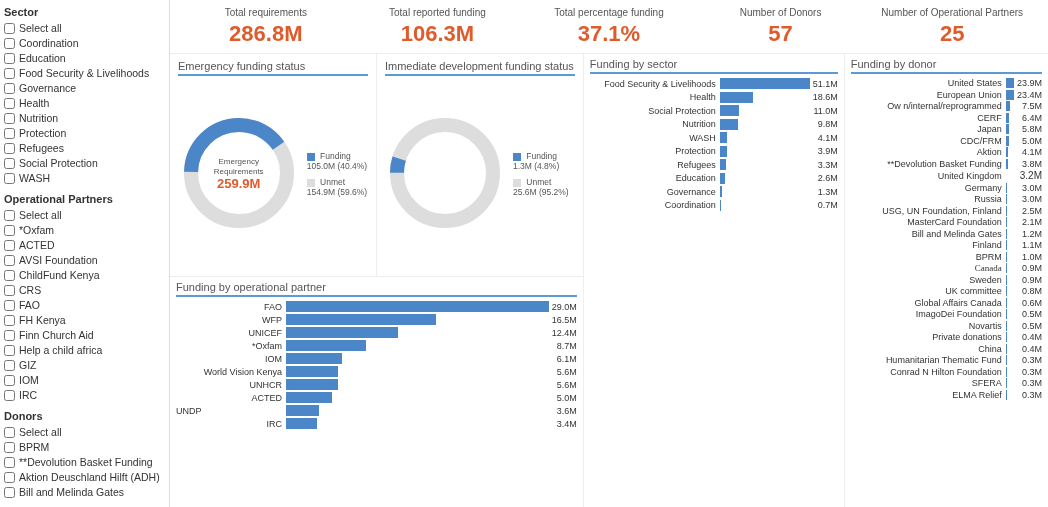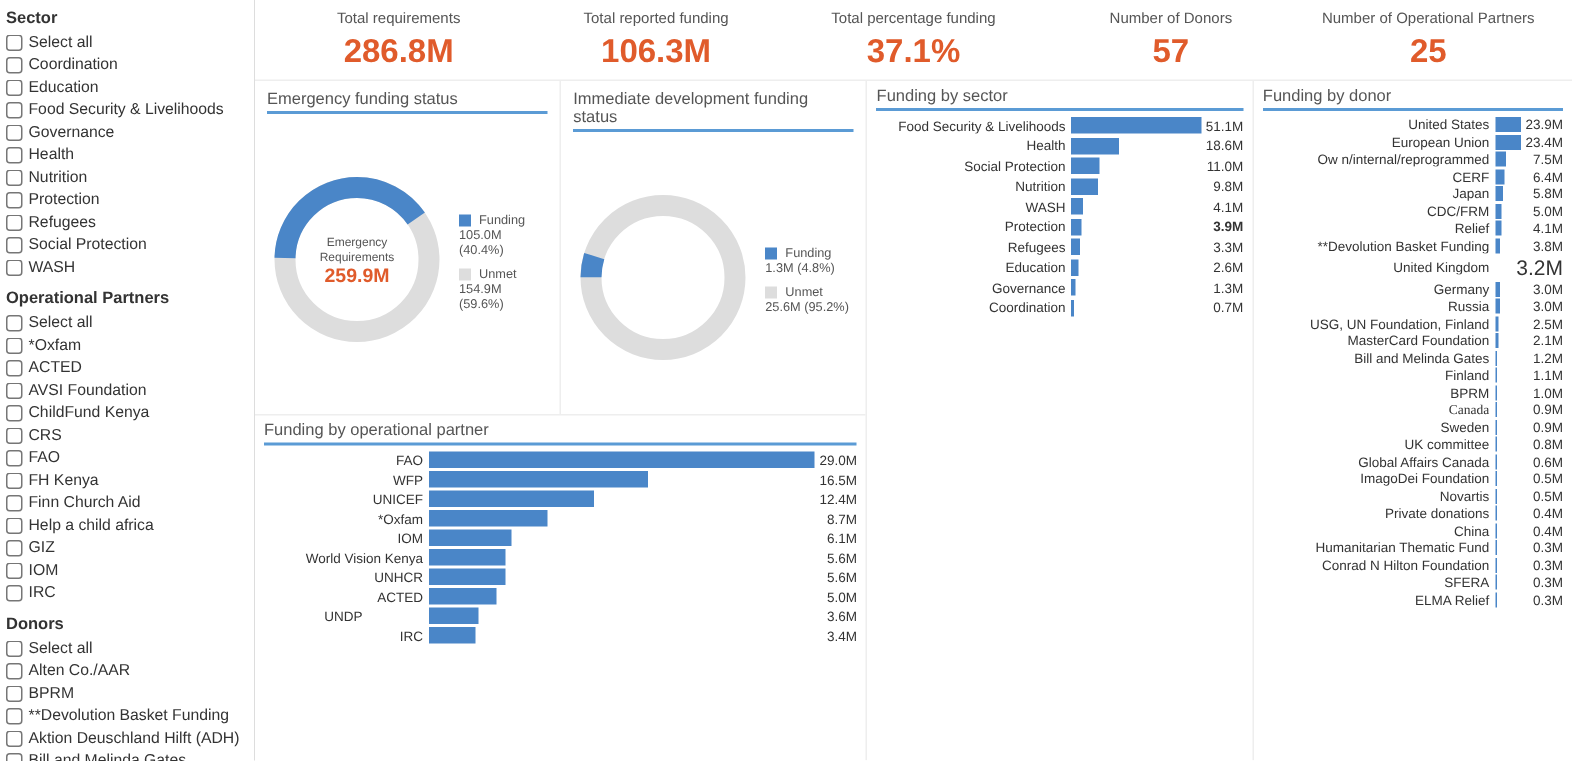--- a/index.html
+++ b/index.html
@@ -144,24 +144,20 @@
         </div>
       </div>
     <div class="sidebar-section-title">Donors</div>
     <div id="donor-items">
         <div class="checkbox-item">
           <input type="checkbox" style="">
           <span>Select all</span>
         </div>
         <div class="checkbox-item">
           <input type="checkbox" style="">
-          <span>Alten Co./AAR</span>
-        </div>
-        <div class="checkbox-item">
-          <input type="checkbox" style="">
           <span>BPRM</span>
         </div>
         <div class="checkbox-item">
           <input type="checkbox" style="">
           <span>**Devolution Basket Funding</span>
         </div>
         <div class="checkbox-item">
           <input type="checkbox" style="">
           <span>Aktion Deuschland Hilft (ADH)</span>
         </div>
@@ -310,21 +306,21 @@
                 <span style="font-size: 9px; color: rgb(51, 51, 51); margin-left: 3px;">5.6M</span>
               </div>
               <div style="display: flex; align-items: center; margin: 2px 0px;">
                 <div style="width: 110px; text-align: right; font-size: 9px; color: rgb(51, 51, 51); padding-right: 4px; white-space: nowrap; overflow: hidden; text-overflow: ellipsis;">ACTED</div>
                 <div style="flex: 1 1 0%; position: relative; height: 11px;">
                   <div style="height: 100%; background: rgb(74, 134, 200); width: 17.2%;"></div>
                 </div>
                 <span style="font-size: 9px; color: rgb(51, 51, 51); margin-left: 3px;">5.0M</span>
               </div>
               <div style="display: flex; align-items: center; margin: 2px 0px;">
-                <div style="width: 110px; text-align: center; font-size: 9px; color: rgb(51, 51, 51); padding-right: 4px; white-space: nowrap; overflow: hidden; text-overflow: ellipsis;">UNDP</div>
+                <div style="width: 110px; text-align: left; font-size: 9px; color: rgb(51, 51, 51); padding-right: 4px; white-space: nowrap; overflow: hidden; text-overflow: ellipsis;">UNDP</div>
                 <div style="flex: 1 1 0%; position: relative; height: 11px;">
                   <div style="height: 100%; background: rgb(74, 134, 200); width: 12.4%;"></div>
                 </div>
                 <span style="font-size: 9px; color: rgb(51, 51, 51); margin-left: 3px;">3.6M</span>
               </div>
               <div style="display: flex; align-items: center; margin: 2px 0px;">
                 <div style="width: 110px; text-align: right; font-size: 9px; color: rgb(51, 51, 51); padding-right: 4px; white-space: nowrap; overflow: hidden; text-overflow: ellipsis;">IRC</div>
                 <div style="flex: 1 1 0%; position: relative; height: 11px;">
                   <div style="height: 100%; background: rgb(74, 134, 200); width: 11.7%;"></div>
                 </div>
@@ -371,21 +367,21 @@
                 <div style="flex: 1 1 0%; position: relative; height: 11px;">
                   <div style="height: 100%; background: rgb(74, 134, 200); width: 8%;"></div>
                 </div>
                 <span style="font-size: 9px; color: rgb(51, 51, 51); margin-left: 3px;">4.1M</span>
               </div>
               <div style="display: flex; align-items: center; margin: 2.5px 0px;">
                 <div style="width: 130px; text-align: right; font-size: 9px; color: rgb(51, 51, 51); padding-right: 4px; white-space: nowrap; overflow: hidden; text-overflow: ellipsis;">Protection</div>
                 <div style="flex: 1 1 0%; position: relative; height: 11px;">
                   <div style="height: 100%; background: rgb(74, 134, 200); width: 7.6%;"></div>
                 </div>
-                <span style="font-size: 9px; color: rgb(51, 51, 51); margin-left: 3px; font-weight: bold;">3.9M</span>
+                <span style="font-size: 9px; color: rgb(51, 51, 51); margin-left: 3px;">3.9M</span>
               </div>
               <div style="display: flex; align-items: center; margin: 2.5px 0px;">
                 <div style="width: 130px; text-align: right; font-size: 9px; color: rgb(51, 51, 51); padding-right: 4px; white-space: nowrap; overflow: hidden; text-overflow: ellipsis;">Refugees</div>
                 <div style="flex: 1 1 0%; position: relative; height: 11px;">
                   <div style="height: 100%; background: rgb(74, 134, 200); width: 6.5%;"></div>
                 </div>
                 <span style="font-size: 9px; color: rgb(51, 51, 51); margin-left: 3px;">3.3M</span>
               </div>
               <div style="display: flex; align-items: center; margin: 2.5px 0px;">
                 <div style="width: 130px; text-align: right; font-size: 9px; color: rgb(51, 51, 51); padding-right: 4px; white-space: nowrap; overflow: hidden; text-overflow: ellipsis;">Education</div>
@@ -452,39 +448,39 @@
                 <span style="font-size: 9px; color: rgb(51, 51, 51); margin-left: 3px; white-space: nowrap;">5.8M</span>
               </div>
               <div style="display: flex; align-items: center; margin: 1.5px 0px;">
                 <div style="width: 155px; text-align: right; font-size: 9px; color: rgb(51, 51, 51); padding-right: 4px; white-space: nowrap; overflow: hidden; text-overflow: ellipsis;">CDC/FRM</div>
                 <div style="flex: 1 1 0%; position: relative; height: 10px;">
                   <div style="height: 100%; background: rgb(74, 134, 200); width: 20.9%;"></div>
                 </div>
                 <span style="font-size: 9px; color: rgb(51, 51, 51); margin-left: 3px; white-space: nowrap;">5.0M</span>
               </div>
               <div style="display: flex; align-items: center; margin: 1.5px 0px;">
-                <div style="width: 155px; text-align: right; font-size: 9px; color: rgb(51, 51, 51); padding-right: 4px; white-space: nowrap; overflow: hidden; text-overflow: ellipsis;">Relief</div>
+                <div style="width: 155px; text-align: right; font-size: 9px; color: rgb(51, 51, 51); padding-right: 4px; white-space: nowrap; overflow: hidden; text-overflow: ellipsis;">Aktion</div>
                 <div style="flex: 1 1 0%; position: relative; height: 10px;">
                   <div style="height: 100%; background: rgb(74, 134, 200); width: 17.2%;"></div>
                 </div>
                 <span style="font-size: 9px; color: rgb(51, 51, 51); margin-left: 3px; white-space: nowrap;">4.1M</span>
               </div>
               <div style="display: flex; align-items: center; margin: 1.5px 0px;">
                 <div style="width: 155px; text-align: right; font-size: 9px; color: rgb(51, 51, 51); padding-right: 4px; white-space: nowrap; overflow: hidden; text-overflow: ellipsis;">**Devolution Basket Funding</div>
                 <div style="flex: 1 1 0%; position: relative; height: 10px;">
                   <div style="height: 100%; background: rgb(74, 134, 200); width: 15.9%;"></div>
                 </div>
                 <span style="font-size: 9px; color: rgb(51, 51, 51); margin-left: 3px; white-space: nowrap;">3.8M</span>
               </div>
               <div style="display: flex; align-items: center; margin: 1.5px 0px;">
                 <div style="width: 155px; text-align: right; font-size: 9px; color: rgb(51, 51, 51); padding-right: 4px; white-space: nowrap; overflow: hidden; text-overflow: ellipsis;">United Kingdom</div>
                 <div style="flex: 1 1 0%; position: relative; height: 10px;">
                   <div style="height: 100%; background: rgb(74, 134, 200); width: 13.4%;"></div>
                 </div>
-                <span style="font-size: 14px; color: rgb(51, 51, 51); margin-left: 14px; white-space: nowrap;">3.2M</span>
+                <span style="font-size: 10px; color: rgb(51, 51, 51); margin-left: 14px; white-space: nowrap;">3.2M</span>
               </div>
               <div style="display: flex; align-items: center; margin: 1.5px 0px;">
                 <div style="width: 155px; text-align: right; font-size: 9px; color: rgb(51, 51, 51); padding-right: 4px; white-space: nowrap; overflow: hidden; text-overflow: ellipsis;">Germany</div>
                 <div style="flex: 1 1 0%; position: relative; height: 10px;">
                   <div style="height: 100%; background: rgb(74, 134, 200); width: 12.6%;"></div>
                 </div>
                 <span style="font-size: 9px; color: rgb(51, 51, 51); margin-left: 3px; white-space: nowrap;">3.0M</span>
               </div>
               <div style="display: flex; align-items: center; margin: 1.5px 0px;">
                 <div style="width: 155px; text-align: right; font-size: 9px; color: rgb(51, 51, 51); padding-right: 4px; white-space: nowrap; overflow: hidden; text-overflow: ellipsis;">Russia</div>

